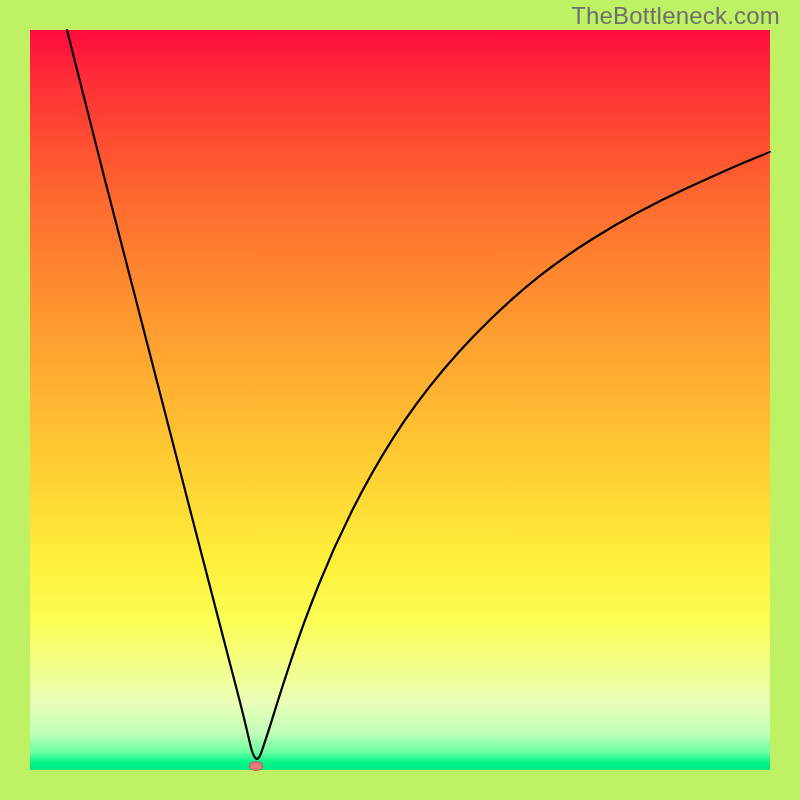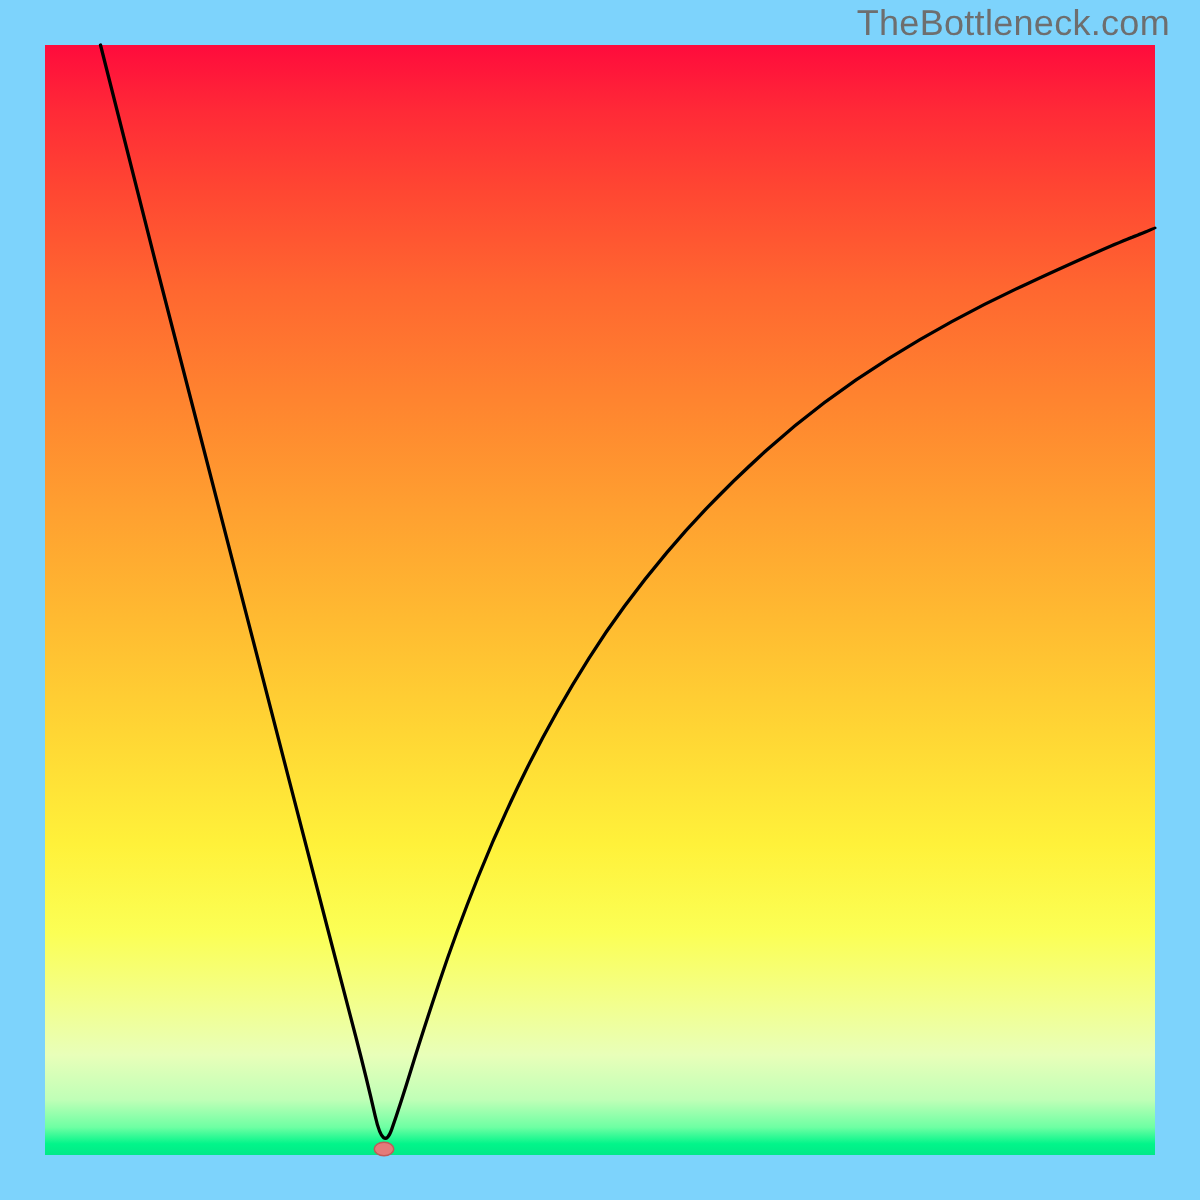--- a/index.html
+++ b/index.html
@@ -8,21 +8,21 @@
     width: 800px;
     height: 800px;
     background: #000;
     font-family: Arial, Helvetica, sans-serif;
     overflow: hidden;
   }
   .frame {
     position: relative;
     width: 800px;
     height: 800px;
-    background: #7dd3fc;
+    background: #bef264;
   }
   .watermark {
     position: absolute;
     top: 2px;
     right: 20px;
     color: #6e6e6e;
     font-size: 24px;
     font-weight: 500;
     letter-spacing: 0.2px;
     z-index: 5;

